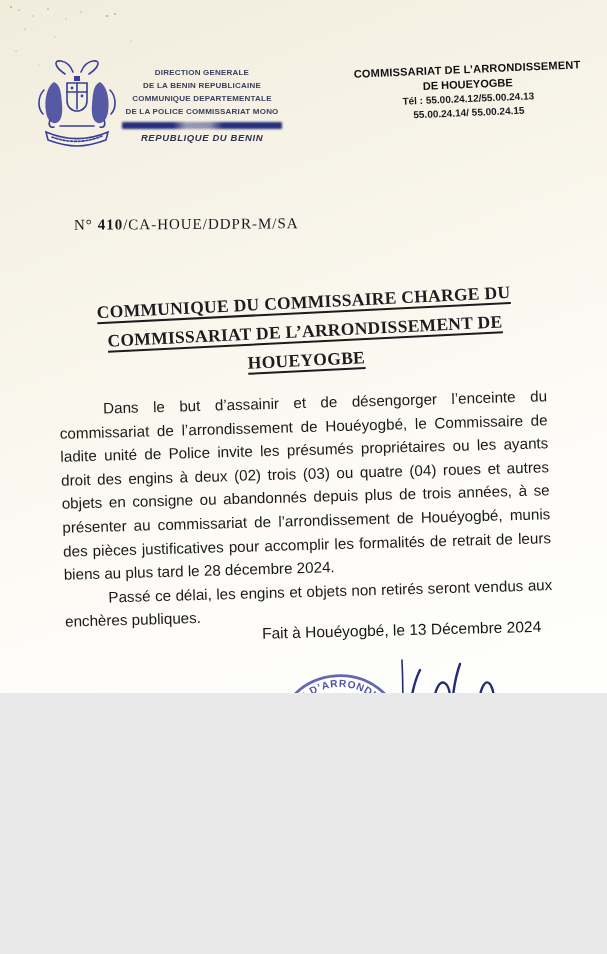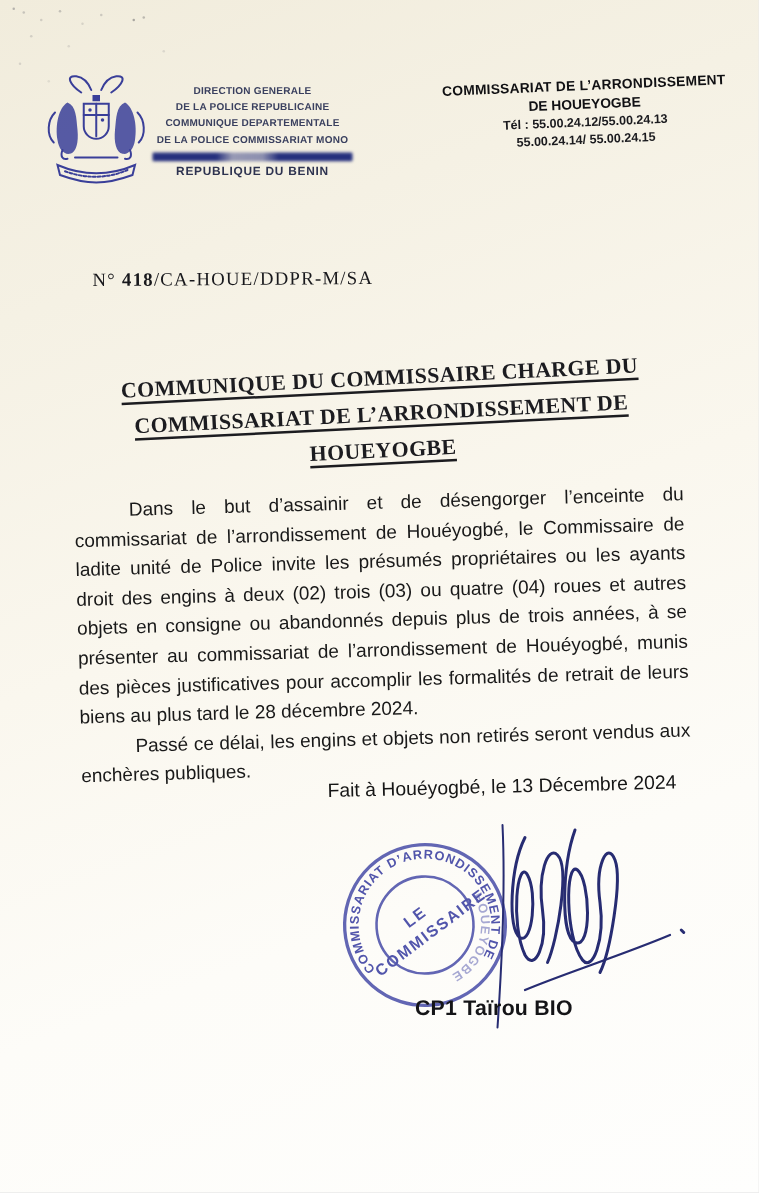--- a/index.html
+++ b/index.html
@@ -5,42 +5,42 @@
   :root{
     --stamp-ink:#4347a5;
     --emblem-blue:#3a3f99;
     --bar-blue:#26307d;
     --header-navy:#3a405f;
     --ink-black:#1c1c20;
   }
   *{margin:0;padding:0;box-sizing:border-box;}
   html,body{width:607px;height:954px;background:#e9e9e9;font-family:"Liberation Sans",sans-serif;}
   .page{
-    position:relative;width:607px;height:954px;overflow:hidden;
+    position:relative;width:607px;height:693px;overflow:hidden;
     background:linear-gradient(160deg,#f1ecdc 0%,#f5f1e4 22%,#faf7ee 48%,#fdfcf8 72%,#fefefd 100%);
   }
   
   .speckles{position:absolute;top:6px;left:10px;width:2px;height:2px;border-radius:50%;
     background:rgba(90,90,100,.4);
     box-shadow:8px 3px 0 rgba(90,90,100,.28), 22px 9px 0 rgba(90,90,100,.22),
       37px 2px 0 rgba(90,90,100,.3), 55px 12px 0 rgba(90,90,100,.18),
       70px 5px 0 rgba(90,90,100,.25), 96px 9px 0 rgba(60,60,70,.4),
       104px 7px 0 rgba(60,60,70,.3), 14px 22px 0 rgba(90,90,100,.2),
       44px 30px 0 rgba(90,90,100,.15), 5px 44px 0 rgba(90,90,100,.18),
       28px 58px 0 rgba(90,90,100,.12), 120px 34px 0 rgba(110,110,120,.18);}
   
   .emblem{position:absolute;left:32px;top:56px;width:90px;height:95px;}
   .emblem .ln{stroke:var(--emblem-blue);fill:none;stroke-width:1.6;stroke-linecap:round;}
   .emblem .fl{fill:var(--emblem-blue);}
   .hdr-left{position:absolute;left:116px;top:66px;width:172px;text-align:center;color:var(--header-navy);}
   .hdr-left .org{font-size:8px;font-weight:bold;line-height:13px;letter-spacing:.2px;}
   .blur-bar{margin:4px auto 3px auto;width:160px;height:7px;border-radius:1px;
     background:linear-gradient(90deg,var(--bar-blue) 0%,var(--bar-blue) 32%,rgba(38,48,125,.45) 40%,rgba(38,48,125,.5) 55%,var(--bar-blue) 63%,var(--bar-blue) 100%);
     filter:blur(1.1px);}
-  .country{font-size:9.5px;font-weight:bold;letter-spacing:.6px;color:#2e3350;}
+  .country{font-size:9.5px;font-weight:bold;letter-spacing:.6px;color:#2e3350;font-style:italic;}
   .hdr-right{position:absolute;left:338px;top:62px;width:260px;text-align:center;color:#101013;
     transform:rotate(-2.4deg);}
   .hdr-right .l1{font-size:11px;font-weight:bold;letter-spacing:.2px;line-height:15px;}
   .hdr-right .l2{font-size:11px;font-weight:bold;line-height:15px;}
   .hdr-right .tel{font-size:10px;font-weight:bold;color:#1a1a1e;line-height:14px;}
   
   .ref{position:absolute;left:74px;top:216px;font-family:"Liberation Serif",serif;
     font-size:15px;color:#18181c;letter-spacing:1px;transform:rotate(-.4deg);}
   .ref .num{font-weight:bold;}
   
@@ -92,37 +92,37 @@
     <circle class="fl" cx="40" cy="32" r="1.4"></circle>
     <circle class="fl" cx="50" cy="40" r="1.4"></circle>
 
     <path class="ln" d="M28,70 h34"></path>
     <path class="ln" d="M14,76 C35,85 55,85 76,76 L74,84 C52,92 38,92 16,84 z" fill="rgba(58,63,153,.12)"></path>
     <path class="ln" d="M20,81 C36,87 54,87 70,80" stroke-width=".9" stroke-dasharray="2.2,1.6"></path>
   </svg>
 
   <div class="hdr-left">
     <div class="org">DIRECTION GENERALE</div>
-    <div class="org">DE LA POLICE REPUBLICAINE</div>
+    <div class="org">DE LA BENIN REPUBLICAINE</div>
     <div class="org">COMMUNIQUE DEPARTEMENTALE</div>
     <div class="org">DE LA POLICE COMMISSARIAT MONO</div>
     <div class="blur-bar"></div>
     <div class="country">REPUBLIQUE DU BENIN</div>
   </div>
 
   <div class="hdr-right">
     <div class="l1">COMMISSARIAT DE L’ARRONDISSEMENT</div>
     <div class="l2">DE HOUEYOGBE</div>
     <div class="tel">Tél : 55.00.24.12/55.00.24.13</div>
     <div class="tel">55.00.24.14/ 55.00.24.15</div>
   </div>
 
   <div class="ref">
     <span>N°</span>
-    <span class="num">418</span><span>/CA-HOUE/DDPR-M/SA</span>
+    <span class="num">410</span><span>/CA-HOUE/DDPR-M/SA</span>
   </div>
 
   <div class="title">
     <span class="tl">COMMUNIQUE DU COMMISSAIRE CHARGE DU</span><br>
     <span class="tl">COMMISSARIAT DE L’ARRONDISSEMENT DE</span><br>
     <span class="tl">HOUEYOGBE</span>
   </div>
 
   <div class="body-text">
     <p>Dans le but d’assainir et de désengorger l’enceinte du commissariat de l’arrondissement de Houéyogbé, le Commissaire de ladite unité de Police invite les présumés propriétaires ou les ayants droit des engins à deux (02) trois (03) ou quatre (04) roues et autres objets en consigne ou abandonnés depuis plus de trois années, à se présenter au commissariat de l’arrondissement de Houéyogbé, munis des pièces justificatives pour accomplir les formalités de retrait de leurs biens au plus tard le 28 décembre 2024.</p>

